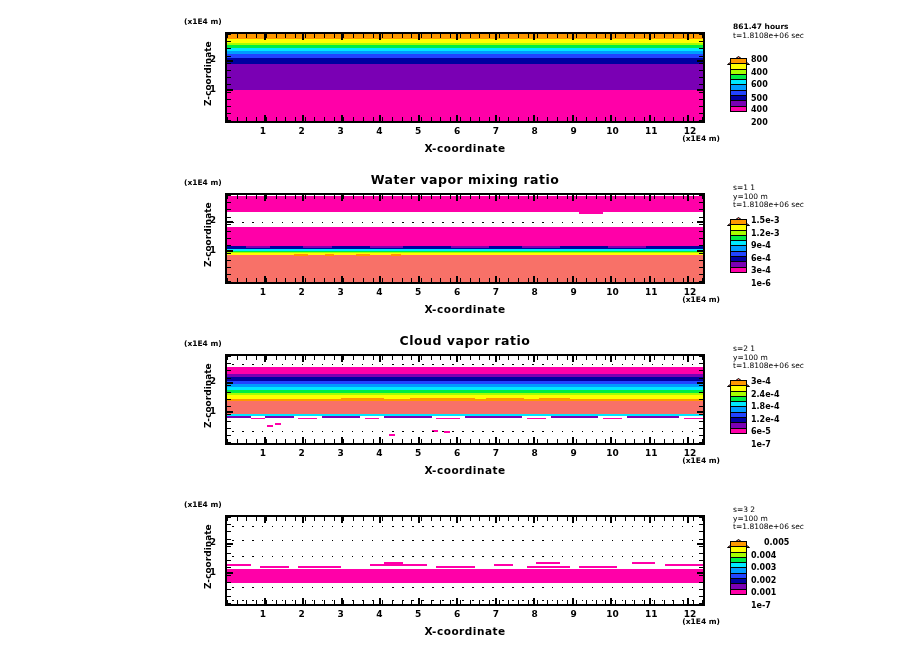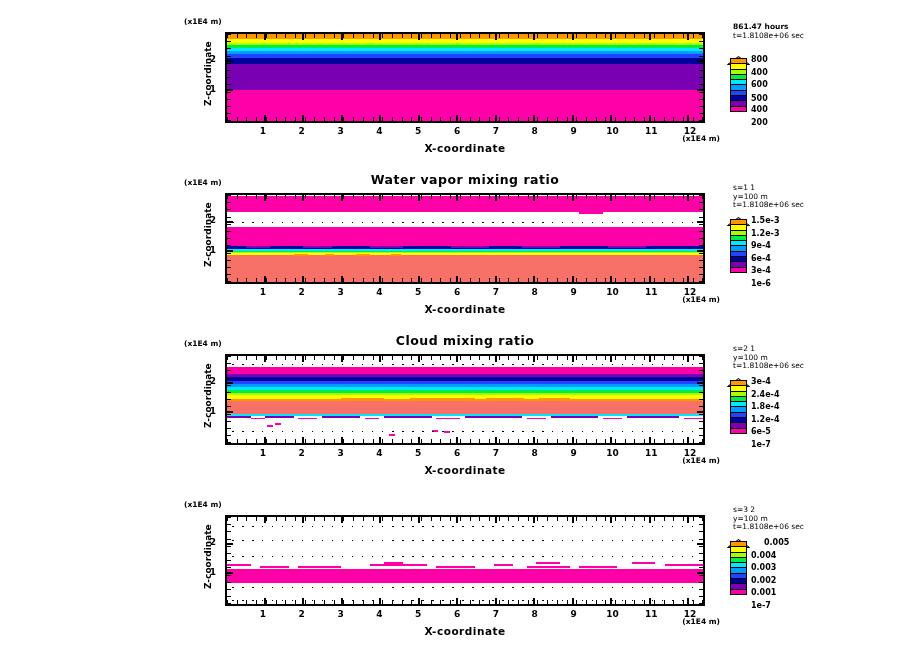--- a/index.html
+++ b/index.html
@@ -230,21 +230,21 @@
       <div class="xtick" style="left: 680.072px;">12</div>
       <div class="cblabel" style="top: 55px;">1.5e-3</div>
       <div class="cblabel" style="top: 67.6px;">1.2e-3</div>
       <div class="cblabel" style="top: 80.2px;">9e-4</div>
       <div class="cblabel" style="top: 92.8px;">6e-4</div>
       <div class="cblabel" style="top: 105.4px;">3e-4</div>
       <div class="cblabel" style="top: 118px;">1e-6</div>
     </section>
 
   <section class="panel" style="top: 322px;">
-    <h2 class="title">Cloud mixing ratio</h2>
+    <h2 class="title">Cloud vapor ratio</h2>
     <div class="yunit">(x1E4 m)</div>
     <div class="ylabel">Z-coordinate</div>
     <div class="plotbox">
       <div class="tickrow" style="top:0"></div>
       <div class="tickrow" style="bottom:0"></div>
       <div class="tickcol" style="left:0"></div>
       <div class="tickcol" style="right:0"></div>
     <div class="band" style="top: 12.9%; height: 7.5%; background: rgb(255, 0, 168);"></div>
         <div class="band" style="top: 20.4%; height: 4.3%; background: rgb(122, 0, 180);"></div>
         <div class="band" style="top: 24.7%; height: 4.3%; background: rgb(0, 0, 160);"></div>

